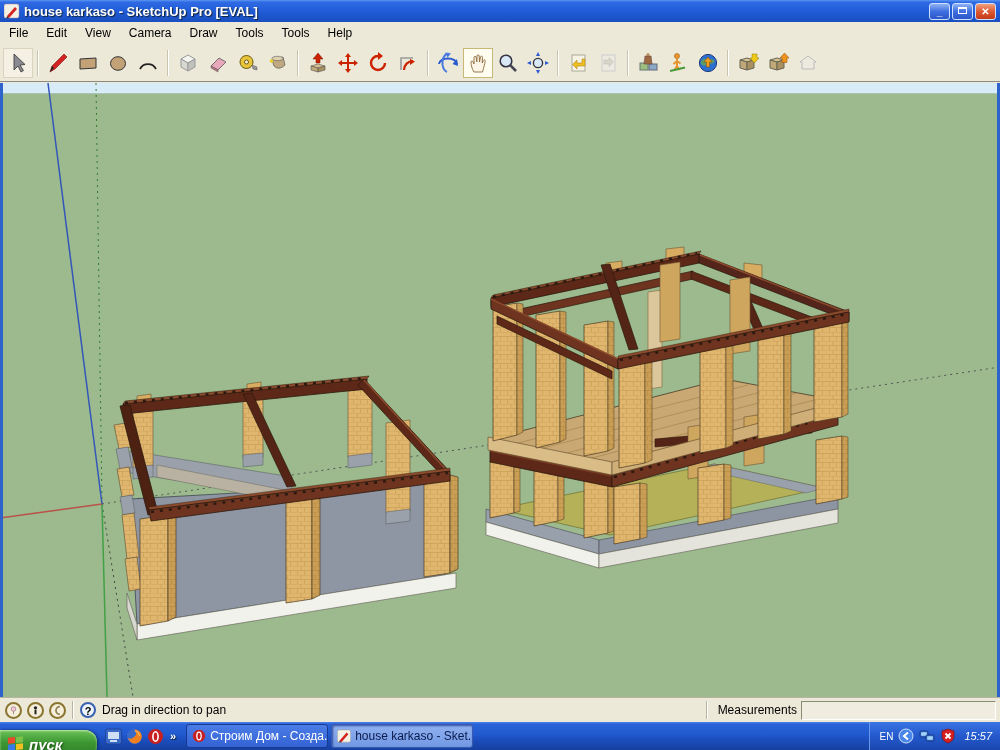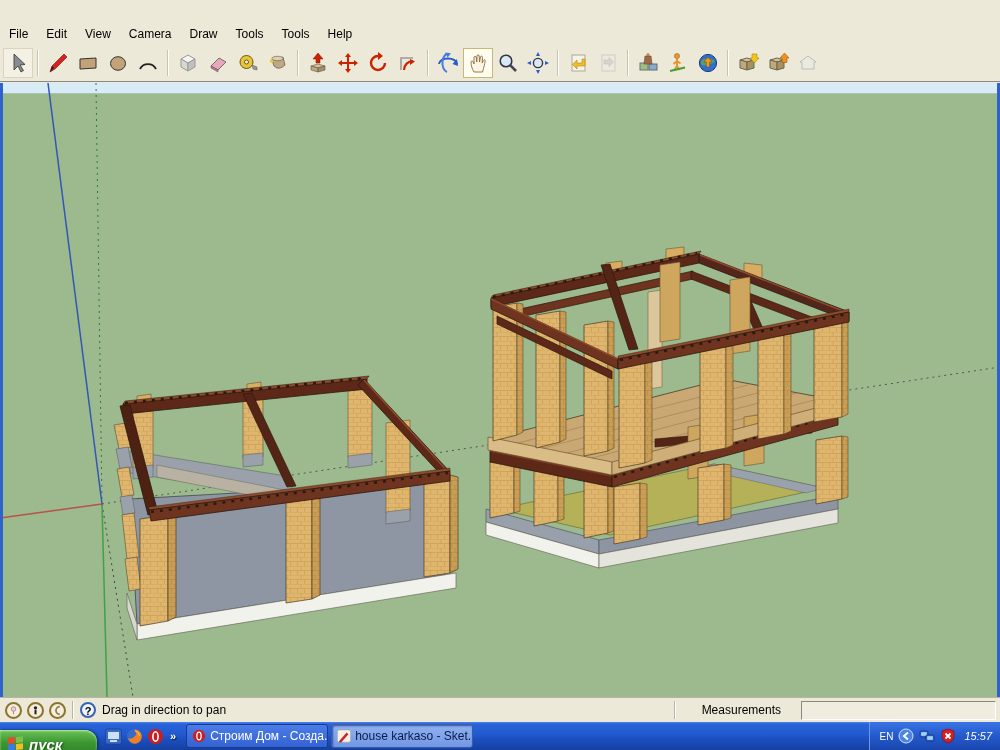--- a/index.html
+++ b/index.html
@@ -17,21 +17,21 @@
   .winbtns { position:absolute; right:4px; top:3px; display:flex; gap:2px; }
   .winbtn { width:21px; height:17px; border-radius:3px; border:1px solid #cfe0ff;
     background:linear-gradient(180deg,#8fb2f4 0%,#3f6fe0 50%,#2a56c8 100%);
     color:#fff; font-size:10px; line-height:15px; text-align:center; font-weight:bold; }
   .winbtn.close { background:linear-gradient(180deg,#f0a080 0%,#dd5a30 50%,#c43a18 100%); }
   .winbtn.restore span { display:block; width:9px; height:7px; border:1px solid #fff;
     border-top:2px solid #fff; margin:3px auto 0; background:transparent; }
 
   
   .menubar { position:absolute; top:22px; left:0; width:1000px; height:29px;
-    background:#ece9d8; border-bottom:5px solid #f97316; display:flex; align-items:center; }
+    background:#ece9d8; border-bottom:7px solid #f97316; display:flex; align-items:center; }
   .menu-item { font-size:12px; color:#000; padding:3px 9px; cursor:default; }
 
   
   .toolbar { position:absolute; top:44px; left:0; width:1000px; height:38px;
     background:#ece9d8; border-bottom:1px solid #8a8a82; display:flex; align-items:center;
     padding-left:3px; }
   .tbtn { width:30px; height:30px; display:flex; align-items:center; justify-content:center;
     border:1px solid transparent; }
   .tbtn svg { width:24px; height:24px; }
   .tbtn.active { background:#fffcf0; border:1px solid #c8b878; }
@@ -53,21 +53,21 @@
   .scircle { width:17px; height:17px; border-radius:50%; border:2px solid #8a7430;
     background:#f4eeda; margin-left:5px; display:flex; align-items:center; justify-content:center; }
   .scircle svg { width:13px; height:13px; }
   .ssep { width:2px; height:18px; margin:0 6px;
     border-left:1px solid #b8b4a0; border-right:1px solid #fff; }
   .helpcircle { width:16px; height:16px; border-radius:50%; border:2px solid #3a62b0;
     background:#eef4fc; font-size:11px; font-weight:bold; text-align:center; line-height:14px;
     margin-right:6px; }
   .hint { white-space:nowrap; }
   .meas-wrap { margin-left:auto; display:flex; align-items:center; }
-  .meas-label { margin:0 20px; }
+  .meas-label { margin:0 4px; }
   .meas-box { width:195px; height:19px; background:#f0ede0; margin-right:4px;
     border:1px solid; border-color:#8a8a78 #ffffff #ffffff #8a8a78; }
 
   
   .taskbar { position:absolute; top:722px; left:0; width:1000px; height:28px;
     background:linear-gradient(180deg,#4b84ec 0%,#2a62d8 8%,#2159cf 45%,#1c4fc0 60%,#16409f 100%);
     display:flex; align-items:center; }
   .startbtn { height:28px; width:97px; border-radius:0 12px 12px 0;
     background:linear-gradient(180deg,#6cc258 0%,#3c9632 45%,#2f7d28 100%);
     box-shadow:inset 0 1px 2px #bfe8a8, 1px 0 3px #0a2a6a;
@@ -99,20 +99,35 @@
   .tray .lang { color:#fff; font-size:10px; }
   .tray .clock { color:#fff; font-size:11px; margin-left:3px;font-style:italic; }
   .trayicon { width:16px; height:16px; }
   .trayicon svg { width:16px; height:16px; display:block; }
 </style>
 </head>
 <body>
 
 <div id="screen">
 
+  <div class="titlebar">
+    <svg class="appicon" viewBox="0 0 16 16">
+      <rect x="0" y="1" width="15" height="14" rx="2" fill="#f4f0e4" stroke="#a89" stroke-width="0.5"></rect>
+      <path d="M3 13 L11 4 L13 6 L5 15 Z" fill="#d42222"></path>
+      <path d="M3 13 L5 15 L2.5 15.5 Z" fill="#222"></path>
+    </svg>
+    <span class="title">house karkaso - SketchUp Pro [EVAL]</span>
+    <div class="winbtns">
+      <div class="winbtn">_</div>
+      <div class="winbtn restore">
+          <span></span>
+        </div>
+      <div class="winbtn close">✕</div>
+    </div>
+  </div>
 
   <div class="menubar">
 
   <span class="menu-item">File</span>
       <span class="menu-item">Edit</span>
       <span class="menu-item">View</span>
       <span class="menu-item">Camera</span>
       <span class="menu-item">Draw</span>
       <span class="menu-item">Tools</span>
       <span class="menu-item">Tools</span>

